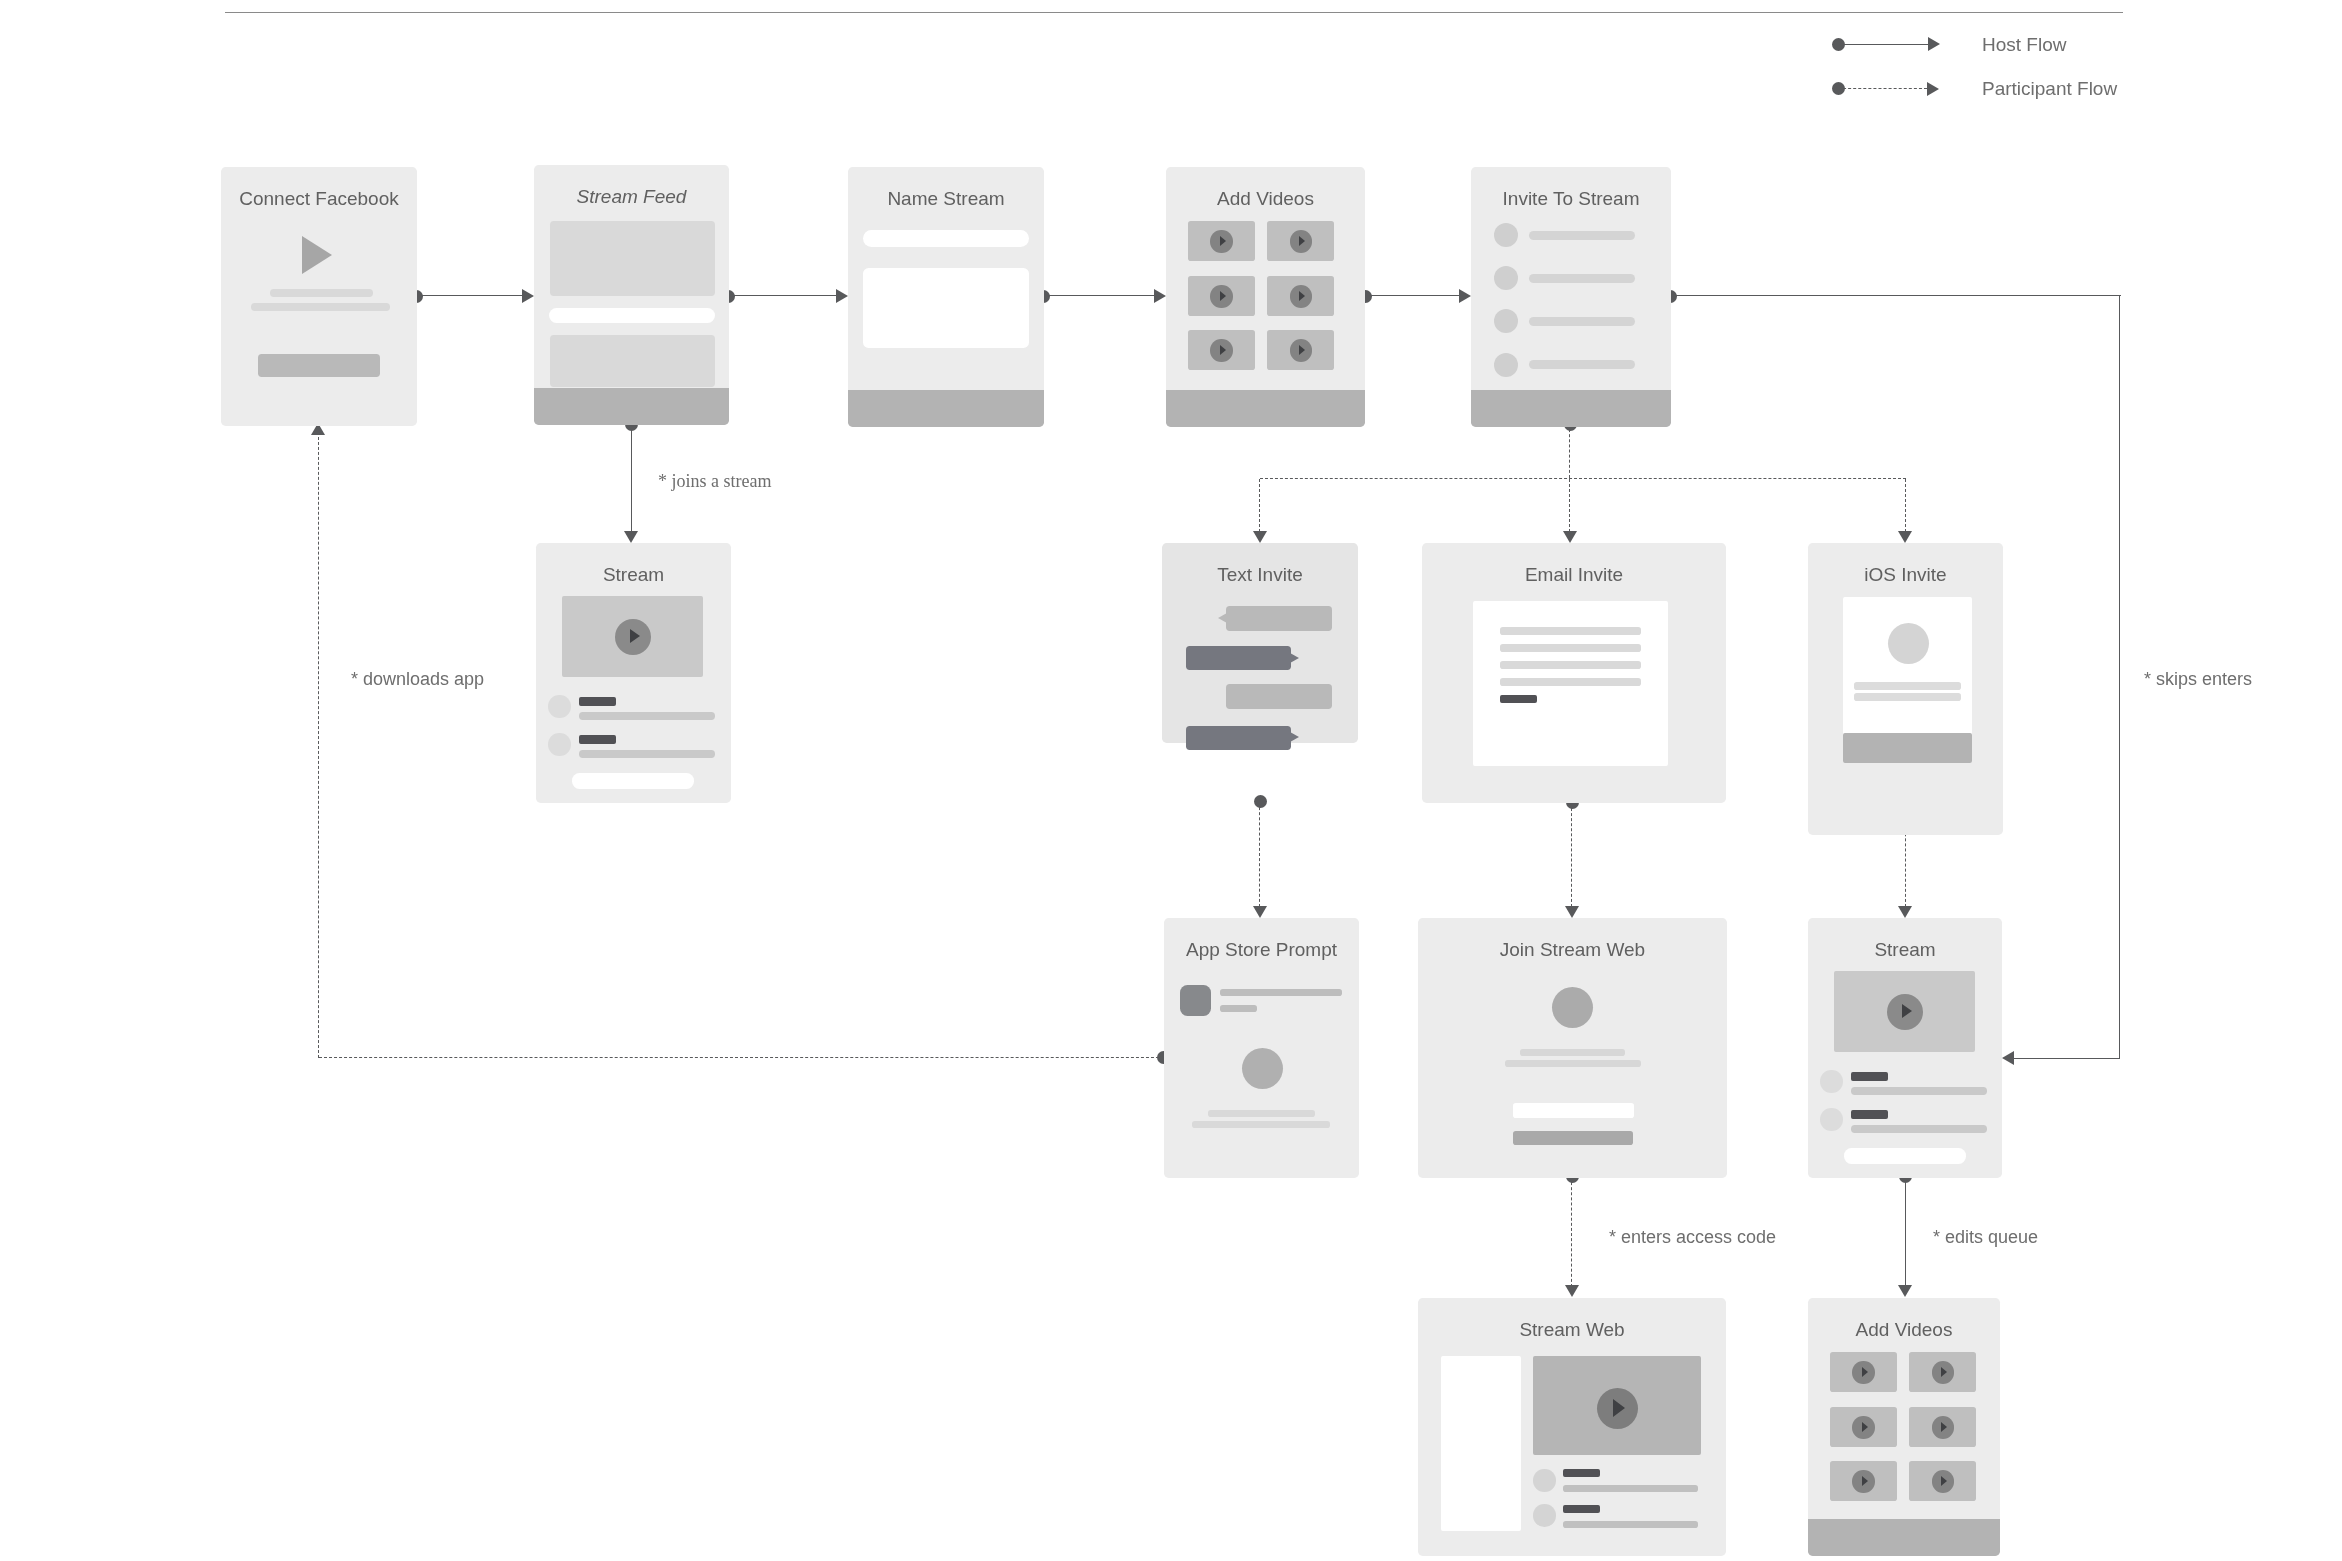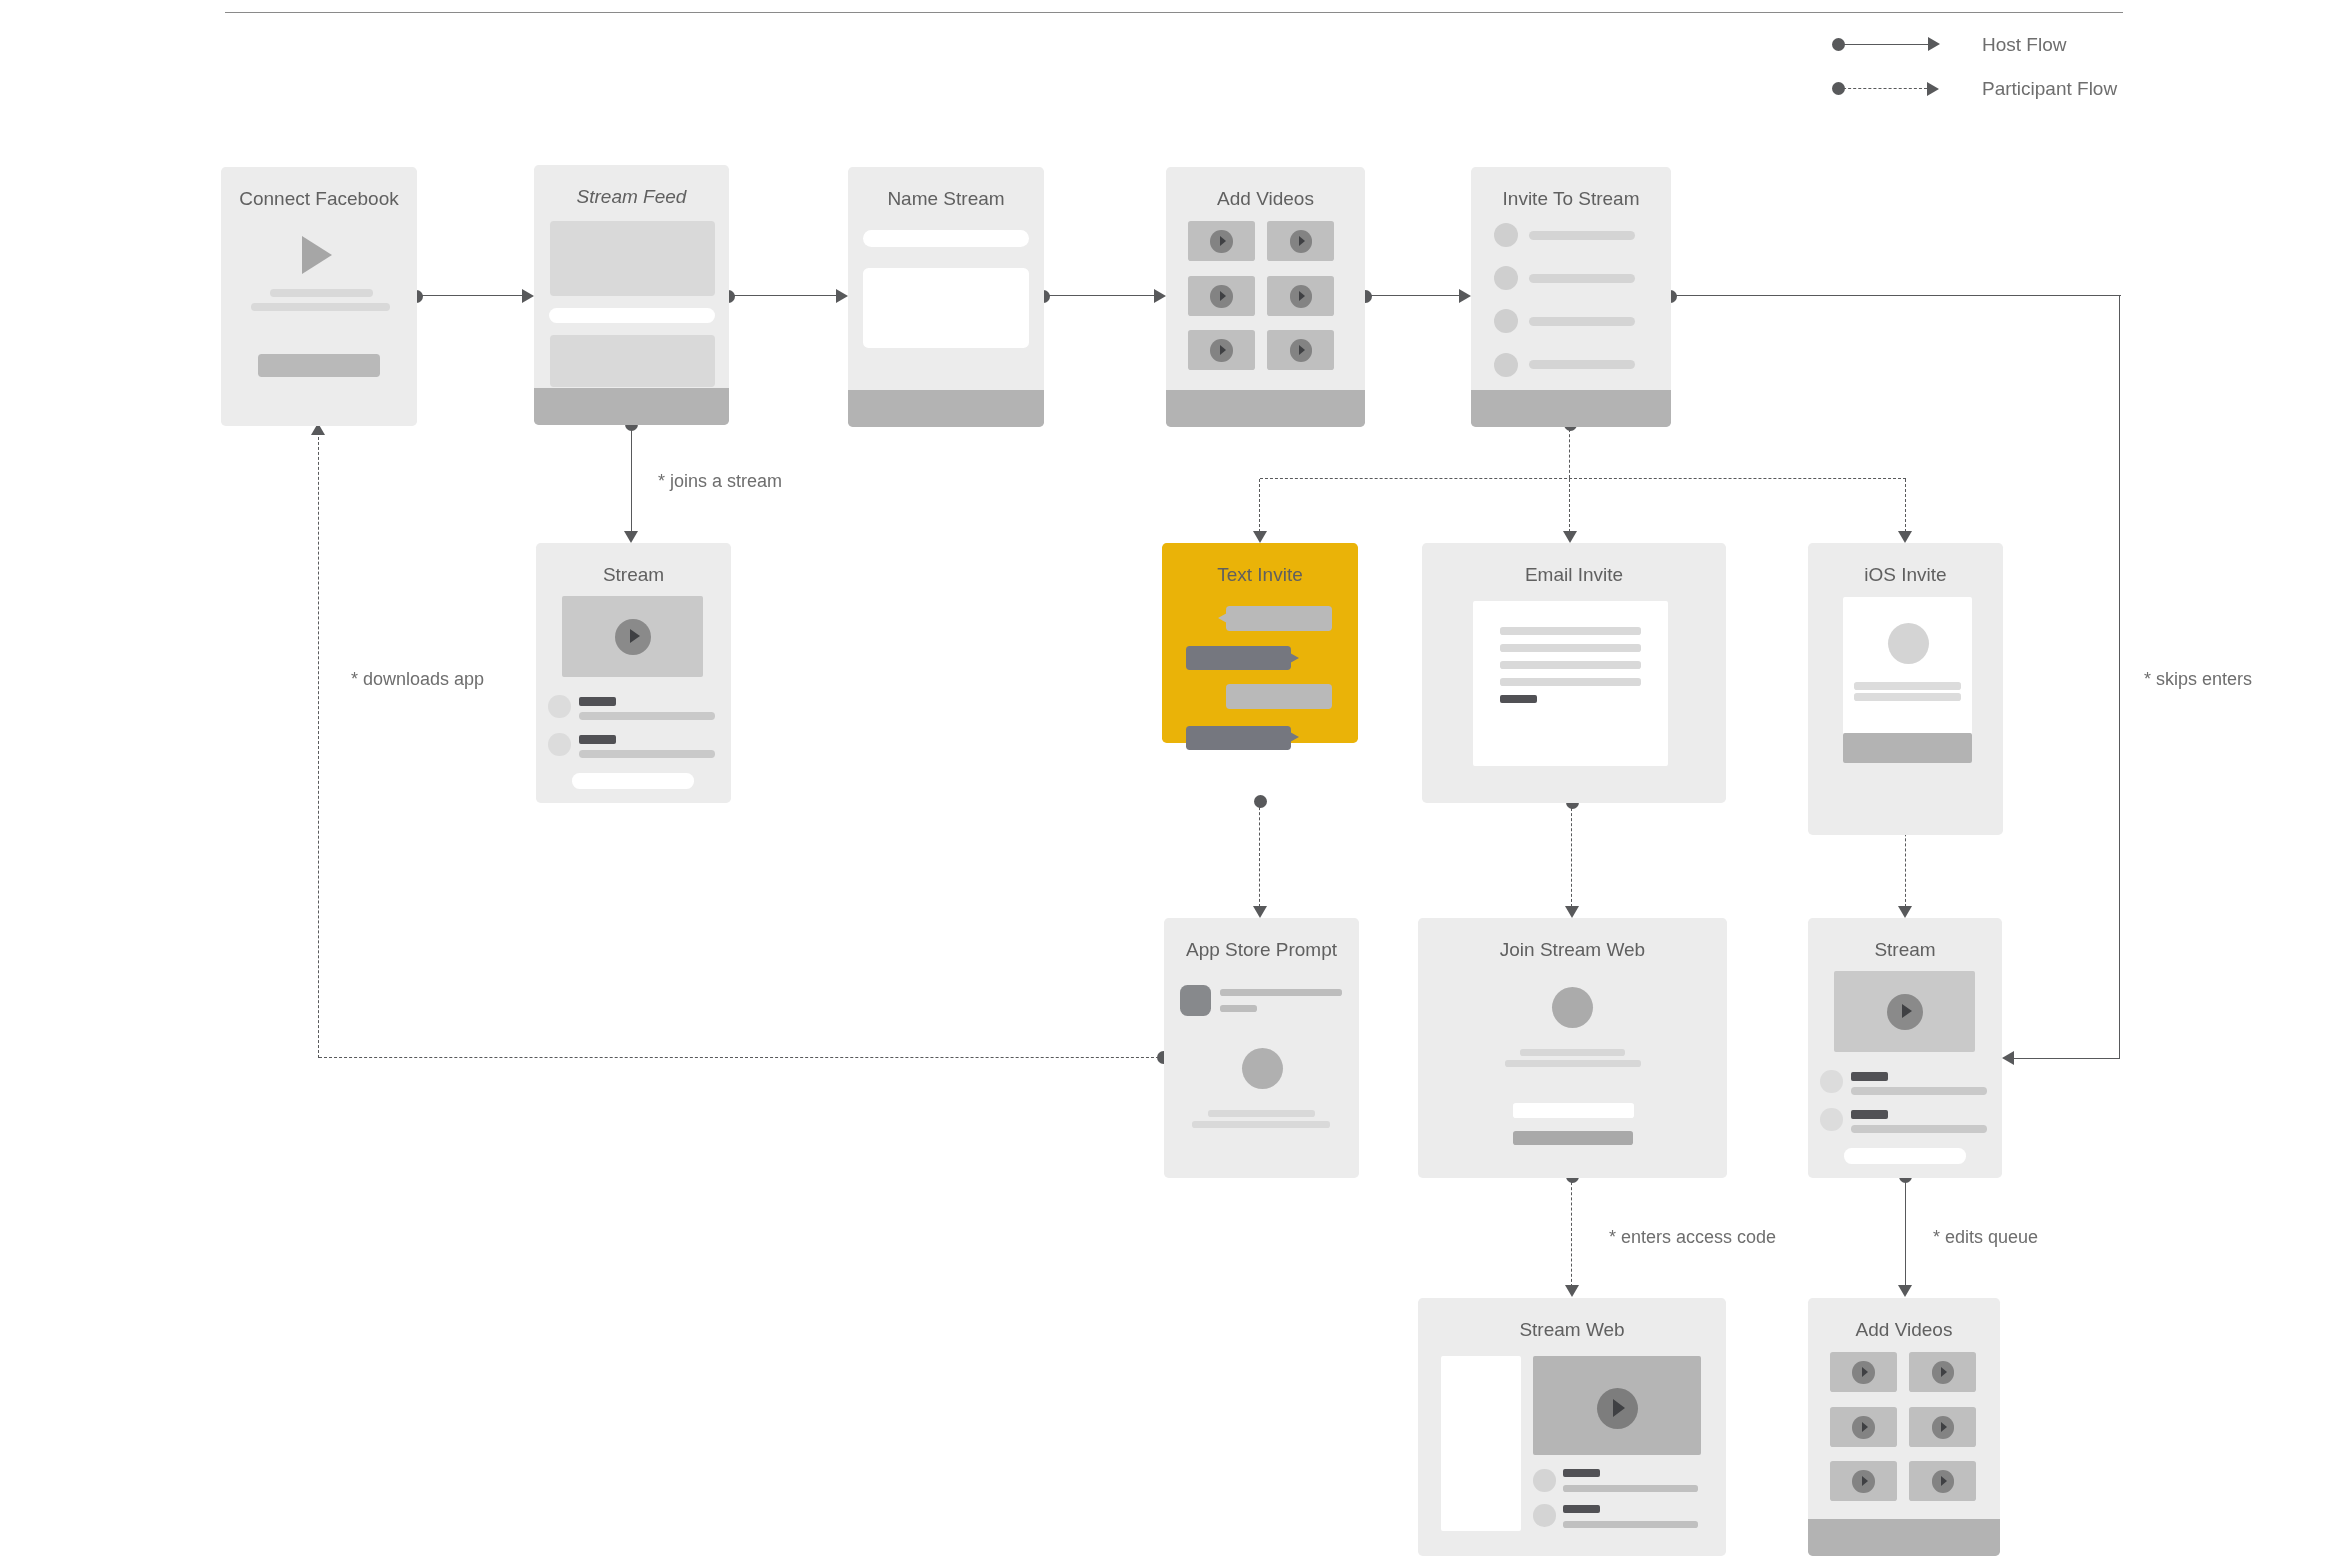--- a/index.html
+++ b/index.html
@@ -180,21 +180,21 @@
           <div class="deco" style="left: 68px; top: 33px; width: 0px; height: 0px; border-top: 7.8px solid transparent; border-bottom: 7.8px solid transparent; border-left: 10.8px solid rgb(63, 64, 67);"></div>
         </div>
         <div class="deco" style="left: 12px; top: 152px; width: 22.5px; height: 22.5px; background: rgb(220, 220, 220); border-radius: 50%;"></div>
         <div class="deco" style="left: 43px; top: 154px; width: 37px; height: 9.4px; background: rgb(81, 81, 85); border-radius: 1.9px;"></div>
         <div class="deco" style="left: 43px; top: 169px; width: 136px; height: 7.5px; background: rgb(201, 201, 201); border-radius: 3.7px;"></div>
         <div class="deco" style="left: 12px; top: 190px; width: 22.5px; height: 22.5px; background: rgb(220, 220, 220); border-radius: 50%;"></div>
         <div class="deco" style="left: 43px; top: 192px; width: 37px; height: 9.4px; background: rgb(81, 81, 85); border-radius: 1.9px;"></div>
         <div class="deco" style="left: 43px; top: 207px; width: 136px; height: 7.5px; background: rgb(201, 201, 201); border-radius: 3.7px;"></div>
         <div class="deco" style="left: 36px; top: 230px; width: 122px; height: 16px; background: rgb(255, 255, 255); border-radius: 7.5px;"></div>
       </div>
-      <div class="node" style="left: 1162px; top: 543px; width: 196px; height: 200px; background: #eab308;">
+      <div class="node" style="left: 1162px; top: 543px; width: 196px; height: 200px; background: #e5e5e5;">
         <div class="node-title" style="top: 20.6px;">Text Invite</div>
         <div class="deco" style="left: 64px; top: 63px; width: 106px; height: 25px; background: rgb(185, 185, 185); border-radius: 3.7px;"></div>
         <div class="deco" style="left: 56px; top: 70px; width: 0px; height: 0px; border-top: 5.6px solid transparent; border-bottom: 5.6px solid transparent; border-right: 9.4px solid rgb(185, 185, 185);"></div>
         <div class="deco" style="left: 24px; top: 103px; width: 105px; height: 24px; background: rgb(117, 119, 127); border-radius: 3.7px;"></div>
         <div class="deco" style="left: 128px; top: 110px; width: 0px; height: 0px; border-top: 5.6px solid transparent; border-bottom: 5.6px solid transparent; border-left: 9.4px solid rgb(117, 119, 127);"></div>
         <div class="deco" style="left: 64px; top: 141px; width: 106px; height: 25px; background: rgb(185, 185, 185); border-radius: 3.7px;"></div>
         <div class="deco" style="left: 24px; top: 183px; width: 105px; height: 24px; background: rgb(117, 119, 127); border-radius: 3.7px;"></div>
         <div class="deco" style="left: 128px; top: 189px; width: 0px; height: 0px; border-top: 5.6px solid transparent; border-bottom: 5.6px solid transparent; border-left: 9.4px solid rgb(117, 119, 127);"></div>
         <div class="deco" style="left: 38px; top: 228px; width: 121px; height: 14px; background: rgb(255, 255, 255); border-radius: 6.6px;"></div>
       </div>
@@ -281,20 +281,20 @@
         </div>
         <div class="deco" style="left: 21.5px; top: 163px; width: 67px; height: 40px; background: rgb(191, 191, 191); border-radius: 2.8px; position: absolute;">
           <div class="deco" style="left: 22.5px; top: 9px; width: 22.5px; height: 22.5px; background: rgb(131, 131, 131); border-radius: 50%;"></div>
           <div class="deco" style="left: 32px; top: 15px; width: 0px; height: 0px; border-top: 5px solid transparent; border-bottom: 5px solid transparent; border-left: 6.8px solid rgb(63, 64, 67);"></div>
         </div>
         <div class="deco" style="left: 101px; top: 163px; width: 67px; height: 40px; background: rgb(191, 191, 191); border-radius: 2.8px; position: absolute;">
           <div class="deco" style="left: 22.5px; top: 9px; width: 22.5px; height: 22.5px; background: rgb(131, 131, 131); border-radius: 50%;"></div>
           <div class="deco" style="left: 32px; top: 15px; width: 0px; height: 0px; border-top: 5px solid transparent; border-bottom: 5px solid transparent; border-left: 6.8px solid rgb(63, 64, 67);"></div>
         </div>
       </div>
-      <div class="annotation" style="left: 658px; top: 471px;">* joins a stream</div>
+      <div class="annotation" style="left: 658px; top: 471px; font-family: Liberation Serif, serif;">* joins a stream</div>
       <div class="annotation" style="left: 351px; top: 669px;">* downloads app</div>
       <div class="annotation" style="left: 2144px; top: 669px;">* skips enters</div>
       <div class="annotation" style="left: 1609px; top: 1227px;">* enters access code</div>
       <div class="annotation" style="left: 1933px; top: 1227px;">* edits queue</div>
     </div>
 </div>
 
 
 </body></html>

